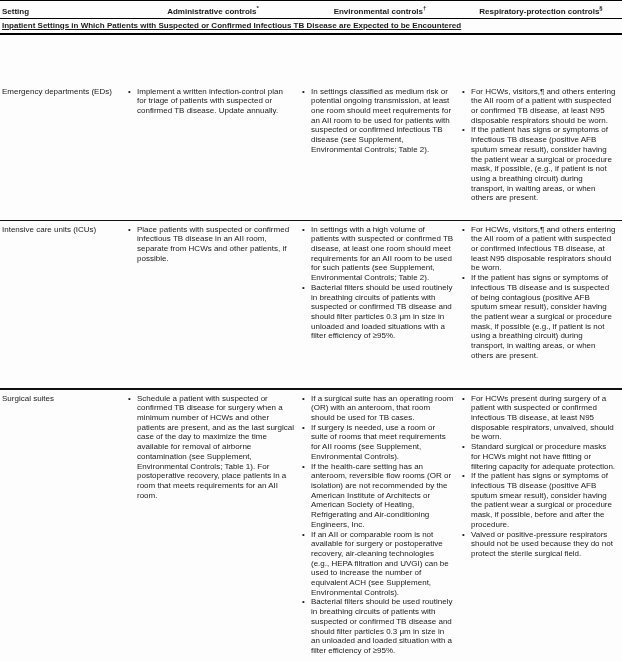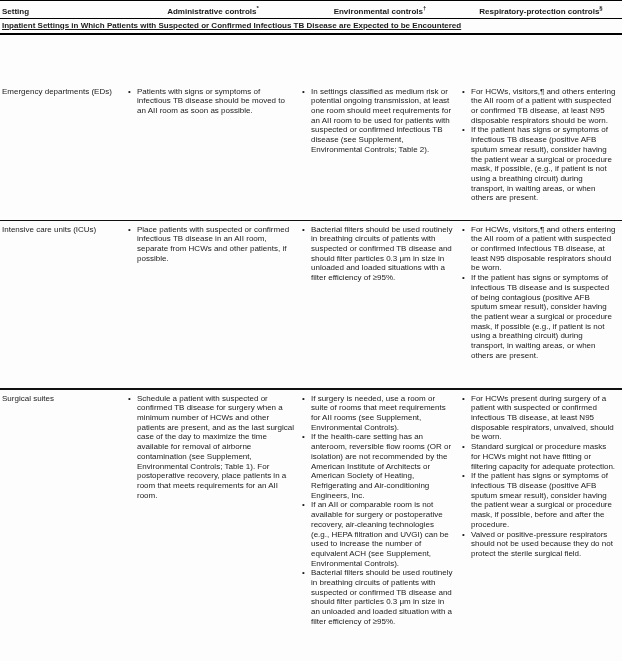--- a/index.html
+++ b/index.html
@@ -87,51 +87,53 @@
     <div class="th"><span>Administrative controls</span><sup>*</sup></div>
     <div class="th"><span>Environmental controls</span><sup>†</sup></div>
     <div class="th"><span>Respiratory-protection controls</span><sup>§</sup></div>
   </div>
 
   <div class="section-header">Inpatient Settings in Which Patients with Suspected or Confirmed Infectious TB Disease are Expected to be Encountered</div>
 
   <div class="trow r1 rule-thin">
     <div class="cell setting">Emergency departments (EDs)</div>
     <ul class="bullets cell">
-        <li>Patients with signs or symptoms of infectious TB disease should be moved to an AII room as soon as possible.</li>
+        <li>Implement a written infection-control plan for triage of patients with suspected or confirmed TB disease. Update annually.</li>
       </ul>
     <ul class="bullets cell">
         <li>In settings classified as medium risk or potential ongoing transmission, at least one room should meet requirements for an AII room to be used for patients with suspected or confirmed infectious TB disease (see Supplement, Environmental Controls; Table 2).</li>
       </ul>
     <ul class="bullets cell">
         <li>For HCWs, visitors,¶ and others entering the AII room of a patient with suspected or confirmed TB disease, at least N95 disposable respirators should be worn.</li>
         <li>If the patient has signs or symptoms of infectious TB disease (positive AFB sputum smear result), consider having the patient wear a surgical or procedure mask, if possible, (e.g., if patient is not using a breathing circuit) during transport, in waiting areas, or when others are present.</li>
       </ul>
   </div>
 
   <div class="trow r2 rule-thick">
     <div class="cell setting">Intensive care units (ICUs)</div>
     <ul class="bullets cell">
         <li>Place patients with suspected or confirmed infectious TB disease in an AII room, separate from HCWs and other patients, if possible.</li>
       </ul>
     <ul class="bullets cell">
+        <li>In settings with a high volume of patients with suspected or confirmed TB disease, at least one room should meet requirements for an AII room to be used for such patients (see Supplement, Environmental Controls; Table 2).</li>
         <li>Bacterial filters should be used routinely in breathing circuits of patients with suspected or confirmed TB disease and should filter particles 0.3 μm in size in unloaded and loaded situations with a filter efficiency of ≥95%.</li>
       </ul>
     <ul class="bullets cell">
         <li>For HCWs, visitors,¶ and others entering the AII room of a patient with suspected or confirmed infectious TB disease, at least N95 disposable respirators should be worn.</li>
         <li>If the patient has signs or symptoms of infectious TB disease and is suspected of being contagious (positive AFB sputum smear result), consider having the patient wear a surgical or procedure mask, if possible (e.g., if patient is not using a breathing circuit) during transport, in waiting areas, or when others are present.</li>
       </ul>
   </div>
 
   <div class="trow r3">
     <div class="cell setting">Surgical suites</div>
     <ul class="bullets cell">
         <li>Schedule a patient with suspected or confirmed TB disease for surgery when a minimum number of HCWs and other patients are present, and as the last surgical case of the day to maximize the time available for removal of airborne contamination (see Supplement, Environmental Controls; Table 1). For postoperative recovery, place patients in a room that meets requirements for an AII room.</li>
       </ul>
     <ul class="bullets cell">
+        <li>If a surgical suite has an operating room (OR) with an anteroom, that room should be used for TB cases.</li>
         <li>If surgery is needed, use a room or suite of rooms that meet requirements for AII rooms (see Supplement, Environmental Controls).</li>
         <li>If the health-care setting has an anteroom, reversible flow rooms (OR or isolation) are not recommended by the American Institute of Architects or American Society of Heating, Refrigerating and Air-conditioning Engineers, Inc.</li>
         <li>If an AII or comparable room is not available for surgery or postoperative recovery, air-cleaning technologies (e.g., HEPA filtration and UVGI) can be used to increase the number of equivalent ACH (see Supplement, Environmental Controls).</li>
         <li>Bacterial filters should be used routinely in breathing circuits of patients with suspected or confirmed TB disease and should filter particles 0.3 μm in size in an unloaded and loaded situation with a filter efficiency of ≥95%.</li>
       </ul>
     <ul class="bullets cell">
         <li>For HCWs present during surgery of a patient with suspected or confirmed infectious TB disease, at least N95 disposable respirators, unvalved, should be worn.</li>
         <li>Standard surgical or procedure masks for HCWs might not have fitting or filtering capacity for adequate protection.</li>
         <li>If the patient has signs or symptoms of infectious TB disease (positive AFB sputum smear result), consider having the patient wear a surgical or procedure mask, if possible, before and after the procedure.</li>
         <li>Valved or positive-pressure respirators should not be used because they do not protect the sterile surgical field.</li>

